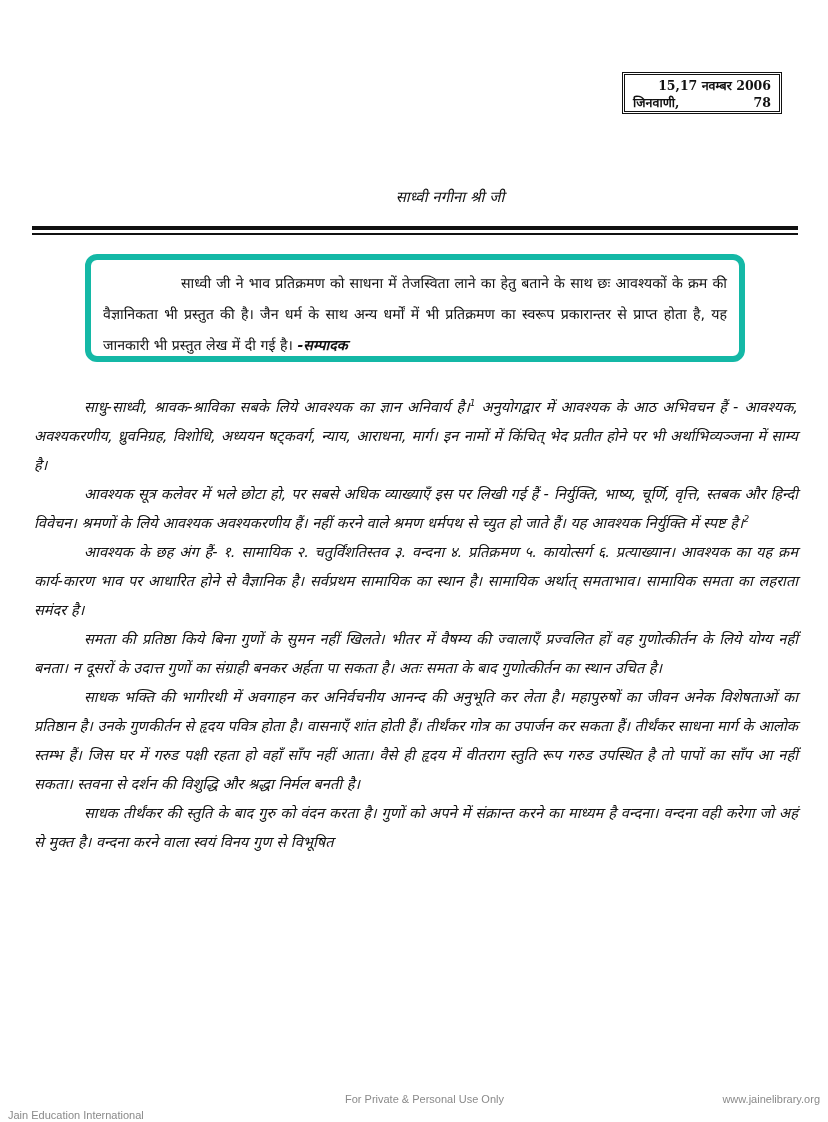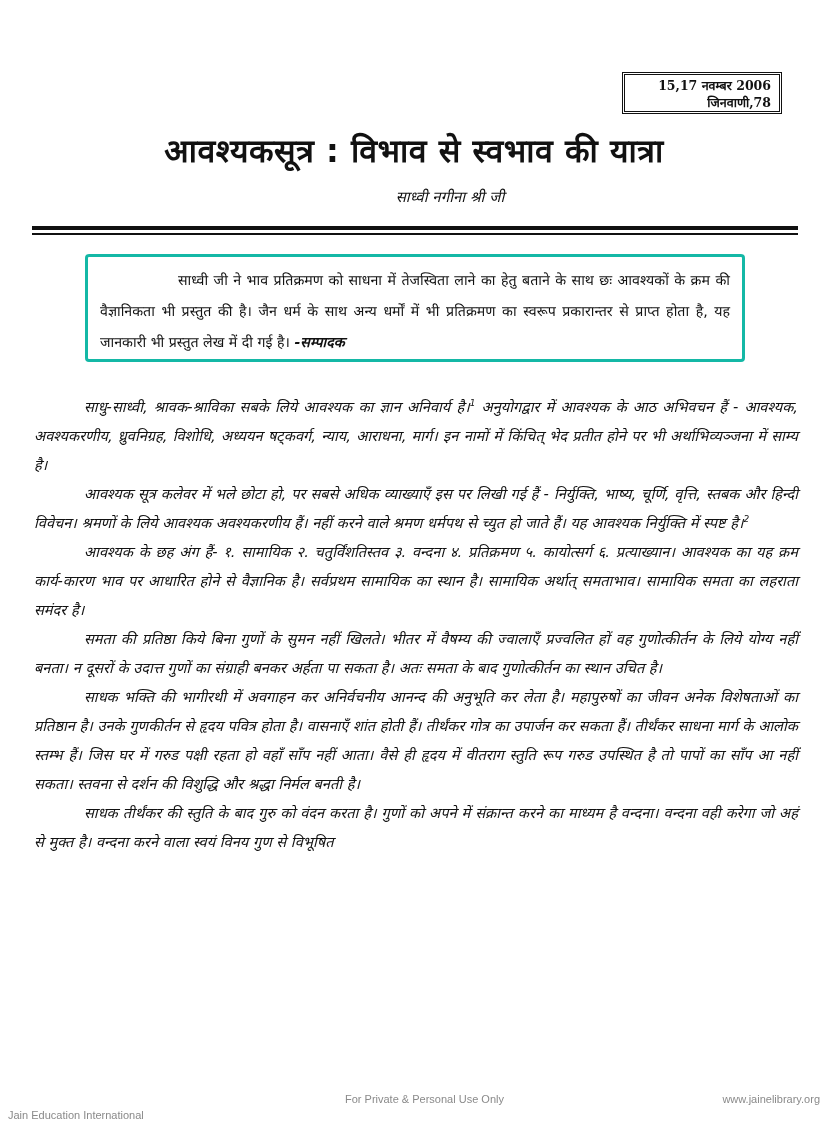--- a/index.html
+++ b/index.html
@@ -8,38 +8,38 @@
     font-family: "DejaVu Serif", "Liberation Serif", serif;
     color: #111111;
   }
   .page { position: absolute; left: 0; top: 0; width: 828px; height: 1038px; }
 
   .issue-box {
     position: absolute; left: 622px; top: 72px; width: 160px; height: 42px;
     border: 3px double #111; padding: 2px 8px 0 8px; box-sizing: border-box;
     font-family: "DejaVu Serif", serif; font-weight: bold; font-size: 12.5px; line-height: 17px;
   }
-  .issue-box .row { display: flex; justify-content: flex-end; }
+  .issue-box .row { display: flex; justify-content: space-between; }
   .issue-box .row.first { justify-content: flex-end; }
 
   .title {
     position: absolute; left: 0; top: 128px; width: 828px; text-align: center;
     font-family: "DejaVu Sans", sans-serif; font-weight: bold; font-size: 32px;
     letter-spacing: 0.5px;
   }
   .author {
     position: absolute; left: 0; top: 186px; width: 828px; text-align: center;
     font-family: "DejaVu Sans", sans-serif; font-style: italic; font-size: 15px; margin-left: 36px;
   }
   .rule1 { position: absolute; left: 32px; top: 226px; width: 766px; height: 4px; background: #111; }
   .rule2 { position: absolute; left: 32px; top: 233px; width: 766px; height: 2px; background: #111; }
 
   .editor-box {
     position: absolute; left: 85px; top: 254px; width: 660px; height: 108px;
-    border: 3px solid #14b8a6; border-radius: 4px; box-sizing: border-box;
+    border: 6px solid #14b8a6; border-radius: 12px; box-sizing: border-box;
     padding: 8px 12px 0 12px;
     font-family: "DejaVu Sans", sans-serif; font-size: 14.2px; line-height: 31px;
     text-align: justify;
   }
   .editor-box p { margin: 0; text-indent: 78px; }
   .editor-sign { font-style: italic; font-weight: bold; }
 
   .body {
     position: absolute; left: 34px; top: 392px; width: 764px;
     font-family: "DejaVu Sans", sans-serif; font-size: 14.6px; line-height: 29px;
@@ -68,21 +68,20 @@
   <div class="issue-box">
     <div class="row first">
       <span>15,17 नवम्बर 2006</span>
     </div>
     <div class="row">
       <span>जिनवाणी,</span>
       <span>78</span>
     </div>
   </div>
 
-  <div class="title">आवश्यकसूत्र : विभाव से स्वभाव की यात्रा</div>
   <div class="author">साध्वी नगीना श्री जी</div>
 
   <div class="rule1"></div>
   <div class="rule2"></div>
 
   <div class="editor-box">
     <p>
       <span>साध्वी जी ने भाव प्रतिक्रमण को साधना में तेजस्विता लाने का हेतु बताने के साथ छः आवश्यकों के क्रम की वैज्ञानिकता भी प्रस्तुत की है। जैन धर्म के साथ अन्य धर्मों में भी प्रतिक्रमण का स्वरूप प्रकारान्तर से प्राप्त होता है, यह जानकारी भी प्रस्तुत लेख में दी गई है।</span>
       <span class="editor-sign">-सम्पादक</span>
     </p>

